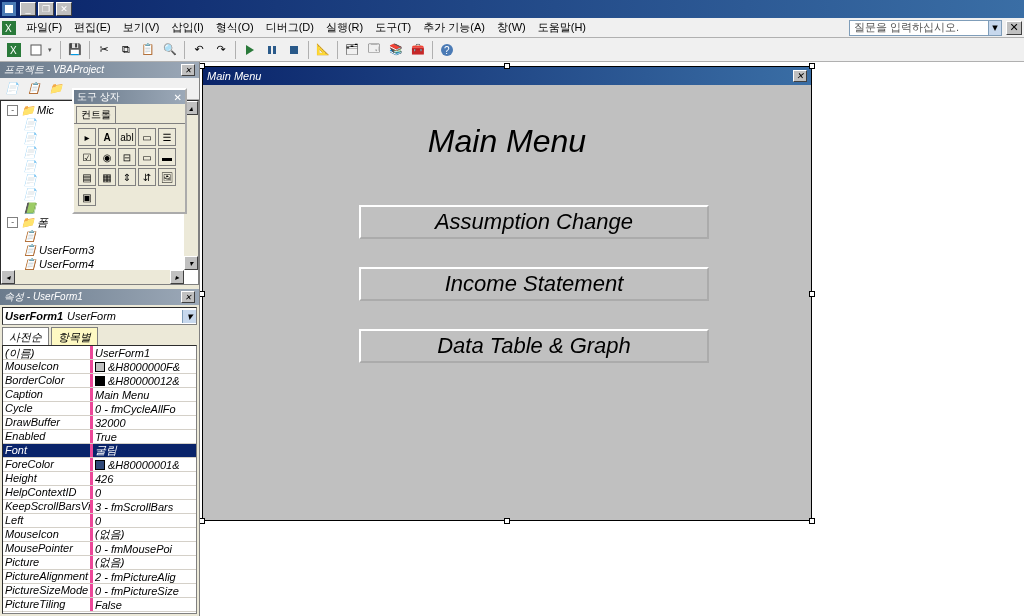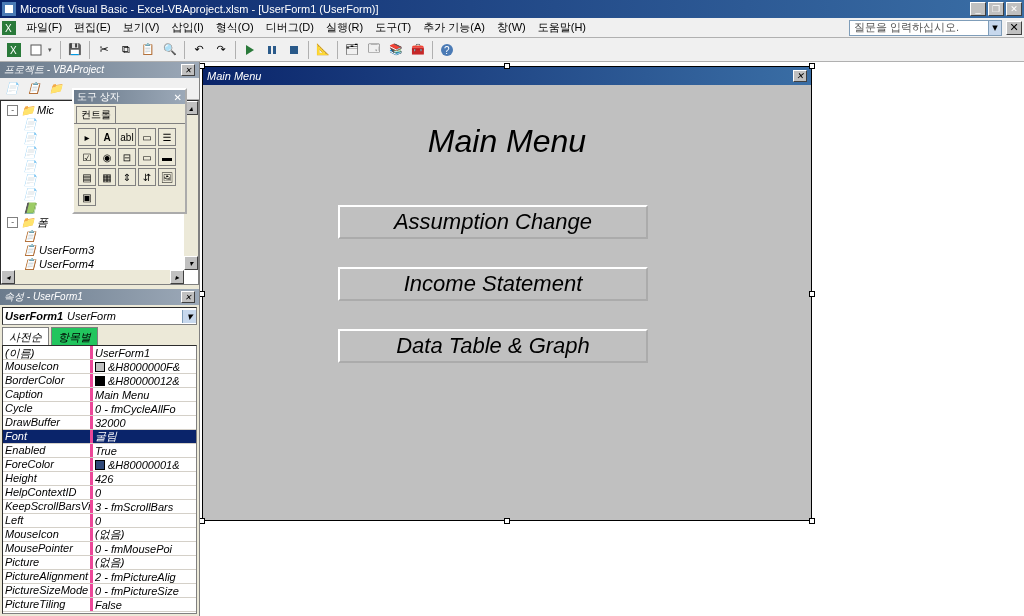--- a/index.html
+++ b/index.html
@@ -47,21 +47,21 @@
 .tree-node .ticon { width: 14px; text-align:center; margin-right: 2px;}
 .tree-scroll-v { position:absolute; right:0; top:0; bottom:14px; width:14px; background:#ece9d8;}
 .tree-scroll-h { position:absolute; left:0; right:14px; bottom:0; height:14px; background:#ece9d8;}
 .sbtn { background:#c0c0c0; border:1px solid #fff; border-right-color:#404040; border-bottom-color:#404040; display:flex;align-items:center;justify-content:center;font-size:8px; width:14px; height:14px;cursor:pointer;}
 
 
 .props { flex: 1; display: flex; flex-direction: column; background:#ece9d8;}
 .props .obj-dd { height: 18px; border: 1px inset #808080; background: #fff; margin: 2px; display: flex; align-items: center; padding-left: 2px;}
 .props .obj-dd .ob1 { font-weight: bold; margin-right: 4px;}
 .props .tabs { display: flex; height: 18px; padding-left: 2px;}
-.props .tab { border: 1px solid #808080; border-bottom: none; background: #22c55e; padding: 2px 6px 0; font-size: 11px; margin-right: 2px; cursor:pointer;}
+.props .tab { border: 1px solid #808080; border-bottom: none; background: #fef9c3; padding: 2px 6px 0; font-size: 11px; margin-right: 2px; cursor:pointer;}
 .props .tab.active { background: #fff;}
 .props .grid { flex: 1; border: 1px inset #808080; background: #fff; margin: 0 2px 2px; overflow: hidden; position:relative;}
 .props .row { display: flex; height: 14px; border-bottom: 1px solid #d4d0c8;}
 .props .row .pn { width: 90px; padding-left: 2px; border-right: 3px solid #ec4899; overflow:hidden;}
 .props .row .pv { flex: 1; padding-left: 2px; display:flex;align-items:center; overflow:hidden;}
 .props .row.sel { background: #0a246a; color:#fff;}
 .props .row.sel .pn { background:#0a246a; color:#fff;}
 .swatch { width: 10px; height: 10px; border: 1px solid #000; margin-right: 3px; display:inline-block;}
 
 
@@ -77,35 +77,34 @@
 .userform { position: absolute; left: 2px; top: 4px; width: 610px; height: 455px; background: #c0c0c0; border: 1px solid #000;}
 .userform .uf-title { height: 18px; background: linear-gradient(to right,#0a246a,#3a6ea5); color:#fff; display:flex; align-items:center; padding:0 4px; font-size:11px;}
 .userform .uf-title .ut{flex:1;}
 .userform .uf-close { width:14px; height:12px; background:#c0c0c0; border:1px solid #fff;border-right-color:#404040;border-bottom-color:#404040;display:flex;align-items:center;justify-content:center;font-size:9px;cursor:pointer;color:#000;}
 .userform .uf-body { position:relative; height:calc(100% - 18px);
   background-image: radial-gradient(#808080 0.5px, transparent 0.5px);
   background-size: 8px 8px;
   background-position: 4px 4px;
 }
 .uf-label { position:absolute; font-family: "Century Gothic", sans-serif; font-size: 32px; font-weight:300; color:#000; text-align:center;}
-.uf-btn { position:absolute; width: 310px; height: 34px; border: 2px outset #fff; background:#c0c0c0; font-family:"Century Gothic",sans-serif; font-size:22px; font-weight:300; display:flex; align-items:center; justify-content:center; cursor:pointer;}
+.uf-btn { position:absolute; width: 350px; height: 34px; border: 2px outset #fff; background:#c0c0c0; font-family:"Century Gothic",sans-serif; font-size:22px; font-weight:300; display:flex; align-items:center; justify-content:center; cursor:pointer;margin-left:21px;}
 .handle { position:absolute; width:6px; height:6px; background:#fff; border:1px solid #000;}
 
 </style>
 </head>
 <body>
 
 <div class="titlebar">
   <span class="icon">
     <svg width="14" height="14">
         <rect width="14" height="14" fill="#4a7ab5"></rect>
         <rect x="3" y="3" width="8" height="8" fill="#fff"></rect>
       </svg>
   </span>
-  <span class="title">Microsoft Visual Basic - Excel-VBAproject.xlsm - [UserForm1 (UserForm)]</span>
   <div class="winbtns">
     <div class="winbtn">_</div>
     <div class="winbtn">❐</div>
     <div class="winbtn">✕</div>
   </div>
 </div>
 
 <div class="menubar">
   <span class="menuicon">
     <svg width="14" height="14">
@@ -329,30 +328,30 @@
             <div class="pv">
               <span>0 - fmCycleAllFo</span>
             </div>
           </div>
           <div class="row">
             <div class="pn">DrawBuffer</div>
             <div class="pv">
               <span>32000</span>
             </div>
           </div>
+          <div class="row">
+            <div class="pn">Enabled</div>
+            <div class="pv">
+              <span>True</span>
+            </div>
+          </div>
           <div class="row sel">
             <div class="pn">Font</div>
             <div class="pv">
               <span>굴림</span>
-            </div>
-          </div>
-          <div class="row">
-            <div class="pn">Enabled</div>
-            <div class="pv">
-              <span>True</span>
             </div>
           </div>
           <div class="row">
             <div class="pn">ForeColor</div>
             <div class="pv">
               <span class="swatch" style="background: rgb(48, 72, 120);"></span>
               <span>&amp;H80000001&amp;</span>
             </div>
           </div>
           <div class="row">

